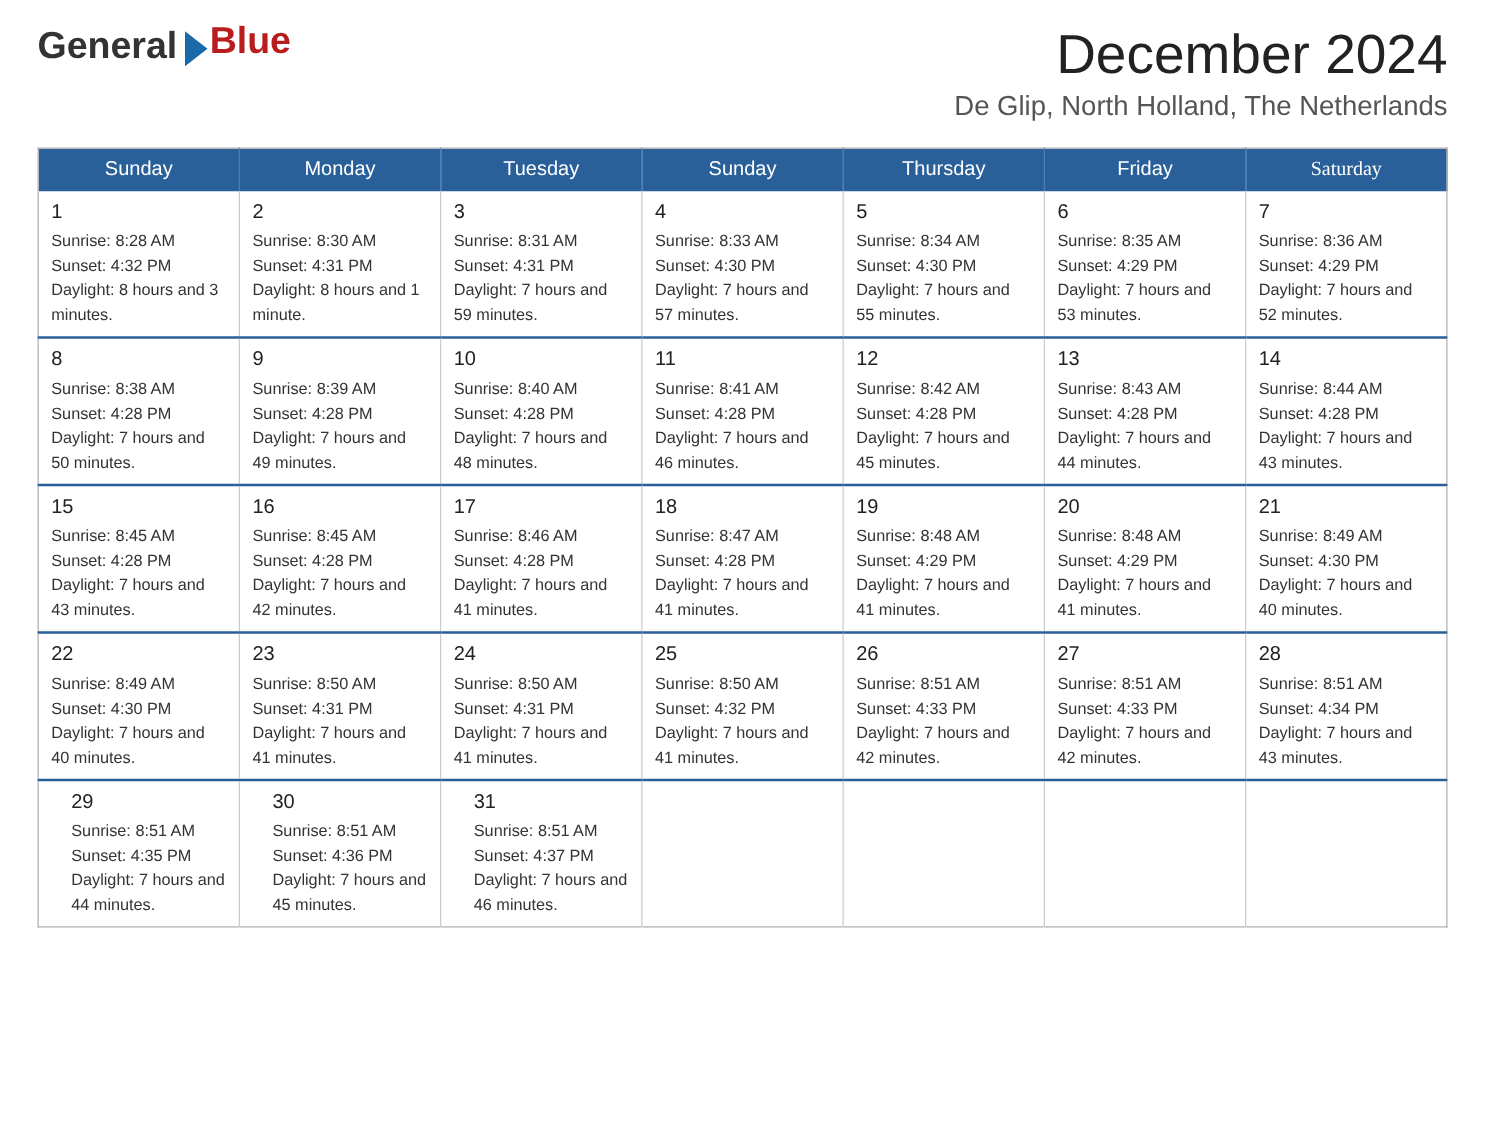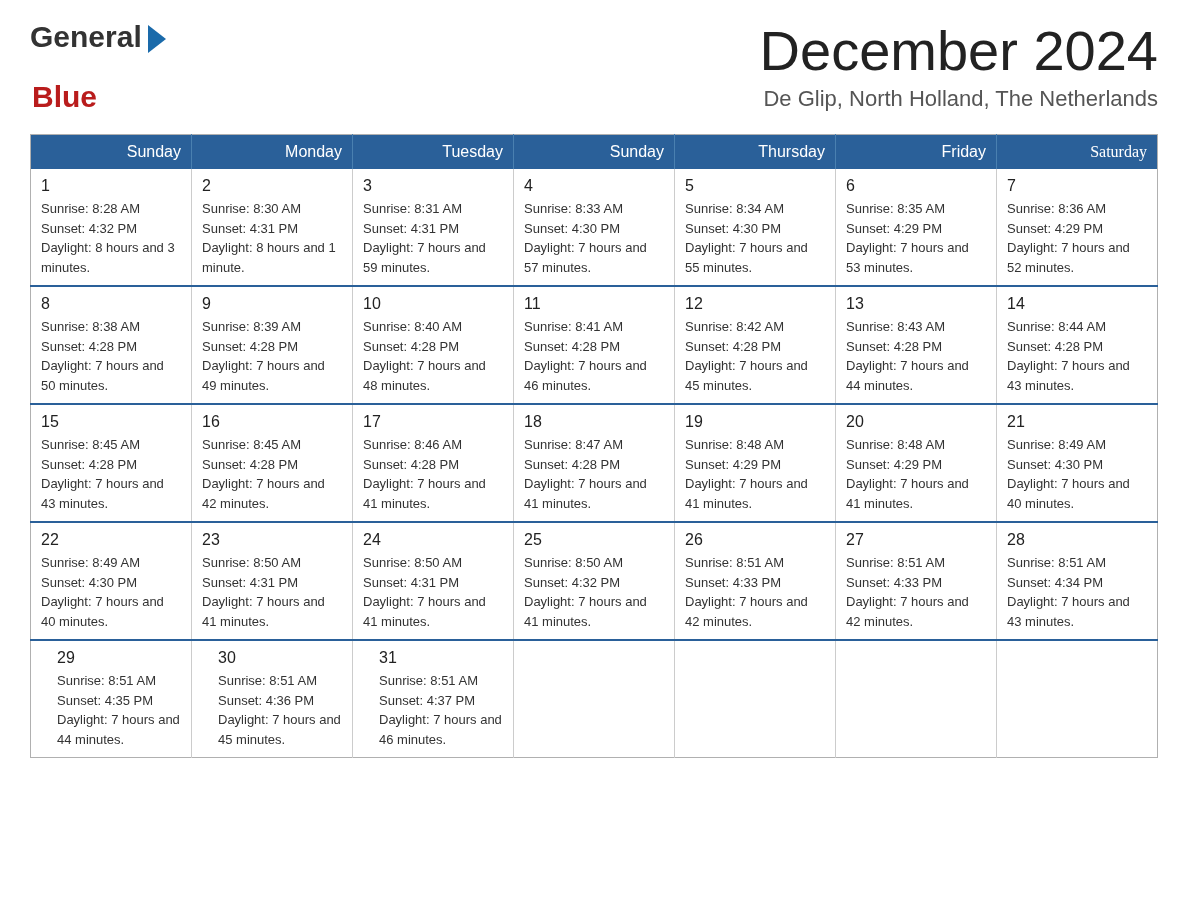--- a/index.html
+++ b/index.html
@@ -13,42 +13,42 @@
     .header {
       display: flex;
       justify-content: space-between;
       align-items: flex-start;
       margin-bottom: 20px;
     }
     .title-section {
       text-align: right;
     }
     .month-title {
-      font-size: 56px;
+      font-size: 44px;
       font-weight: 300;
       color: #222;
       line-height: 1.1;
     }
     .location {
       font-size: 22px;
       color: #555;
       margin-top: 4px;
     }
     .calendar {
       width: 100%;
       border-collapse: collapse;
       border: 1px solid #b0b0b0;
     }
     .calendar th {
       background-color: #2a6099;
       color: #fff;
       font-size: 16px;
       font-weight: normal;
       padding: 8px 10px;
-      text-align: right;
+      text-align: center;
       border-right: 1px solid #4a80b0;
     }
     .calendar th:last-child {
       border-right: none;
       font-family: Liberation Serif, serif;
     }
     .calendar td {
       vertical-align: top;
       padding: 8px 10px;
       border-right: 1px solid #ccc;
@@ -75,22 +75,20 @@
     .day-info {
       font-size: 13px;
       line-height: 1.5;
       color: #333;
     }
     .empty-cell {
       background: #fff;
     }
     .logo-wrapper {
       display: flex;
-      flex-direction: column;
-      gap: 30px;
     }
     .logo-top-line {
       display: flex;
       align-items: center;
     }
     .logo-general {
       font-size: 30px;
       font-weight: bold;
       color: #333;
     }

